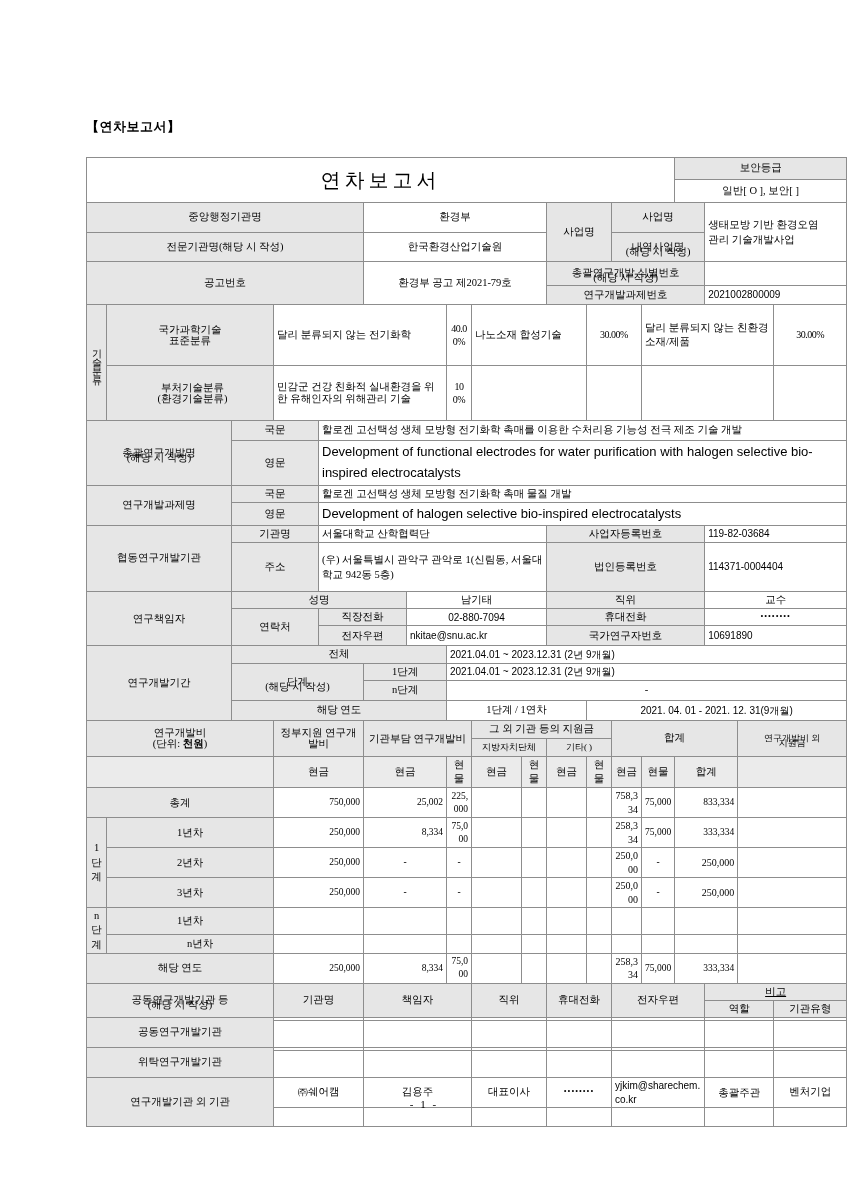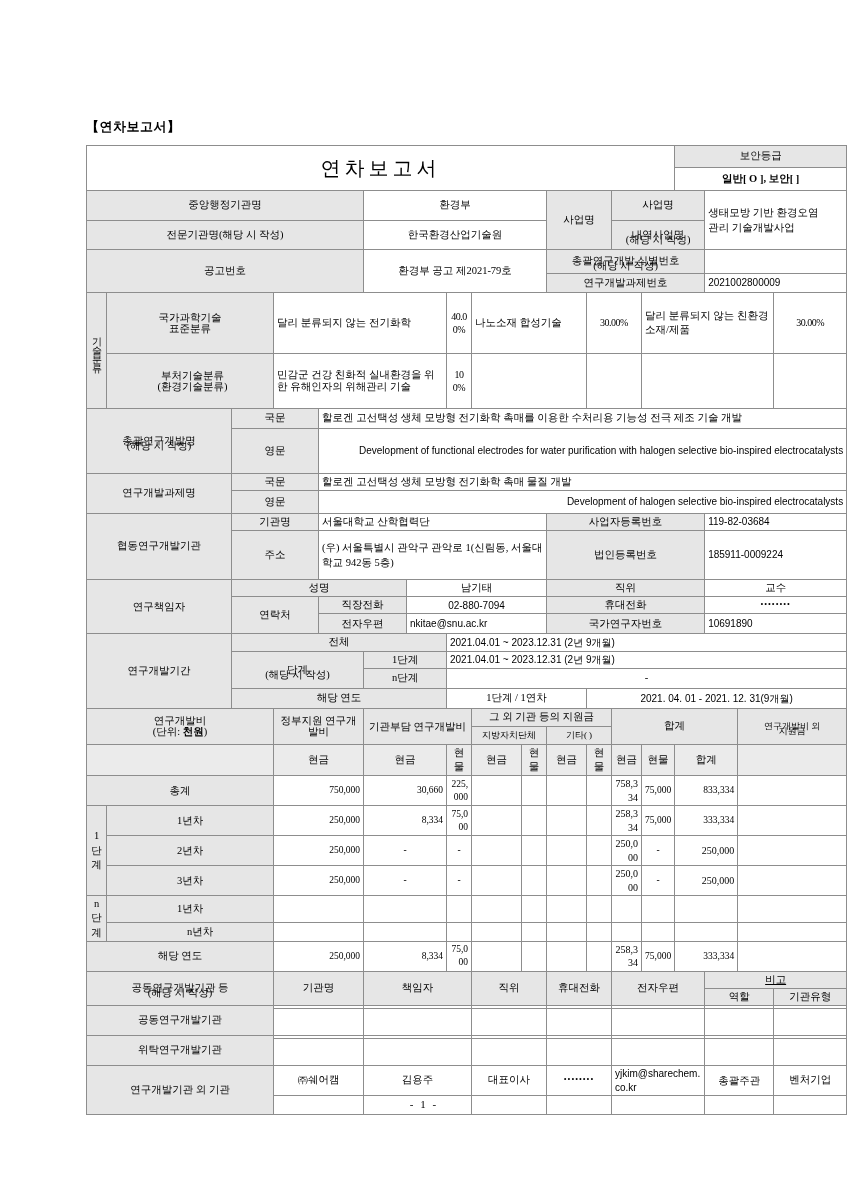--- a/index.html
+++ b/index.html
@@ -27,21 +27,21 @@
   }
   .doclabel{
     position:absolute;
     top:118px;left:86px;
     font-size:13px;
     font-weight:bold;
     letter-spacing:0.5px;
   }
   table.main{
     position:absolute;
-    top:145px;left:86px;
+    top:157px;left:86px;
     width:760px;
     border-collapse:collapse;
     table-layout:fixed;
     font-size:10.5px;
   }
   table.main td{
     border:1px solid #8d8d8d;
     padding:1px 3px;
     vertical-align:middle;
     line-height:1.35;
@@ -72,21 +72,21 @@
   .tiny{font-size:9px;}
   .em{font-weight:bold;}
   .pagenum{
     position:absolute;
     top:1098px;left:0;right:0;
     text-align:center;
     font-size:11px;
     letter-spacing:2px;
   }
   .mask{letter-spacing:1px;font-size:8px;}
-  .eng{font-family:"Liberation Sans","DejaVu Sans",sans-serif;font-size:10px;text-align:right;}
+  .eng{font-family:"Liberation Sans","DejaVu Sans",sans-serif;font-size:13px;}
   .knum{font-family:"Liberation Sans","DejaVu Sans",sans-serif;font-size:10px;}
 </style>
 </head>
 <body>
 
 <div class="page">
 
 
   <div class="doclabel">【연차보고서】</div>
 
@@ -116,21 +116,21 @@
     <tbody>
         <tr>
       <td colspan="14" rowspan="2" class="ctr" style="height:42px;">
         <span class="big">연차보고서</span>
       </td>
       <td colspan="5" class="hd" style="height:15px;">
         <span>보안등급</span>
       </td>
     </tr>
     <tr>
-      <td colspan="5" class="ctr" style="height:16px;font-weight:bold;">
+      <td colspan="5" class="ctr" style="height:16px;">
         <span>일반[ O ], 보안[   ]</span>
       </td>
     </tr>
 
     <tr>
       <td colspan="5" class="hd" style="height:27px;">
         <span>중앙행정기관명</span>
       </td>
       <td colspan="5" class="ctr">
         <span>환경부</span>
@@ -309,21 +309,21 @@
       <td colspan="2" class="hd ctr" style="height:46px;">
         <span>주소</span>
       </td>
       <td colspan="6" class="lft" style="line-height:1.45;">
         <span>(우) 서울특별시 관악구 관악로 1(신림동, 서울대학교 942동 5층)</span>
       </td>
       <td colspan="5" class="hd ctr">
         <span>법인등록번호</span>
       </td>
       <td colspan="4" class="lft knum" style="line-height:1.45;">
-        <span>185911-0009224</span>
+        <span>114371-0004404</span>
       </td>
     </tr>
 
     <tr>
       <td colspan="2" rowspan="3" class="hd" style="height:18px;">
         <span>연구책임자</span>
       </td>
       <td colspan="4" class="hd ctr">
         <span>성명</span>
       </td>
@@ -461,21 +461,21 @@
       <td class="hd2"><span>현물</span></td>
       <td class="hd2"><span>현금</span></td>
       <td class="hd2"><span>현물</span></td>
       <td colspan="2" class="hd2"><span>합계</span></td>
       <td colspan="3" class="hd2"></td>
     </tr>
 
     <tr>
       <td colspan="3" class="hd" style="height:20px;"><span>총계</span></td>
       <td colspan="2" class="rgt num"><span>750,000</span></td>
-      <td colspan="2" class="rgt num"><span>30,660</span></td>
+      <td colspan="2" class="rgt num"><span>25,002</span></td>
       <td class="rgt num"><span>225,000</span></td>
       <td class="rgt num"><span></span></td>
       <td class="rgt num"><span></span></td>
       <td class="rgt num"><span></span></td>
       <td class="rgt num"><span></span></td>
       <td class="numwrap"><span>758,334</span></td>
       <td class="rgt num"><span>75,000</span></td>
       <td colspan="2" class="rgt num"><span>833,334</span></td>
       <td colspan="3" class="rgt num"><span></span></td>
     </tr>

